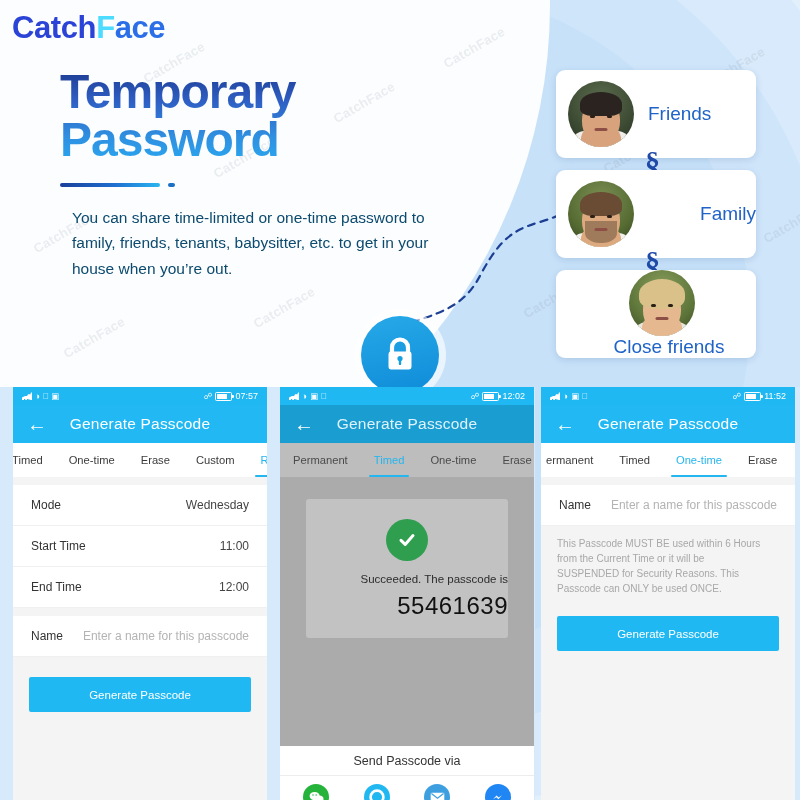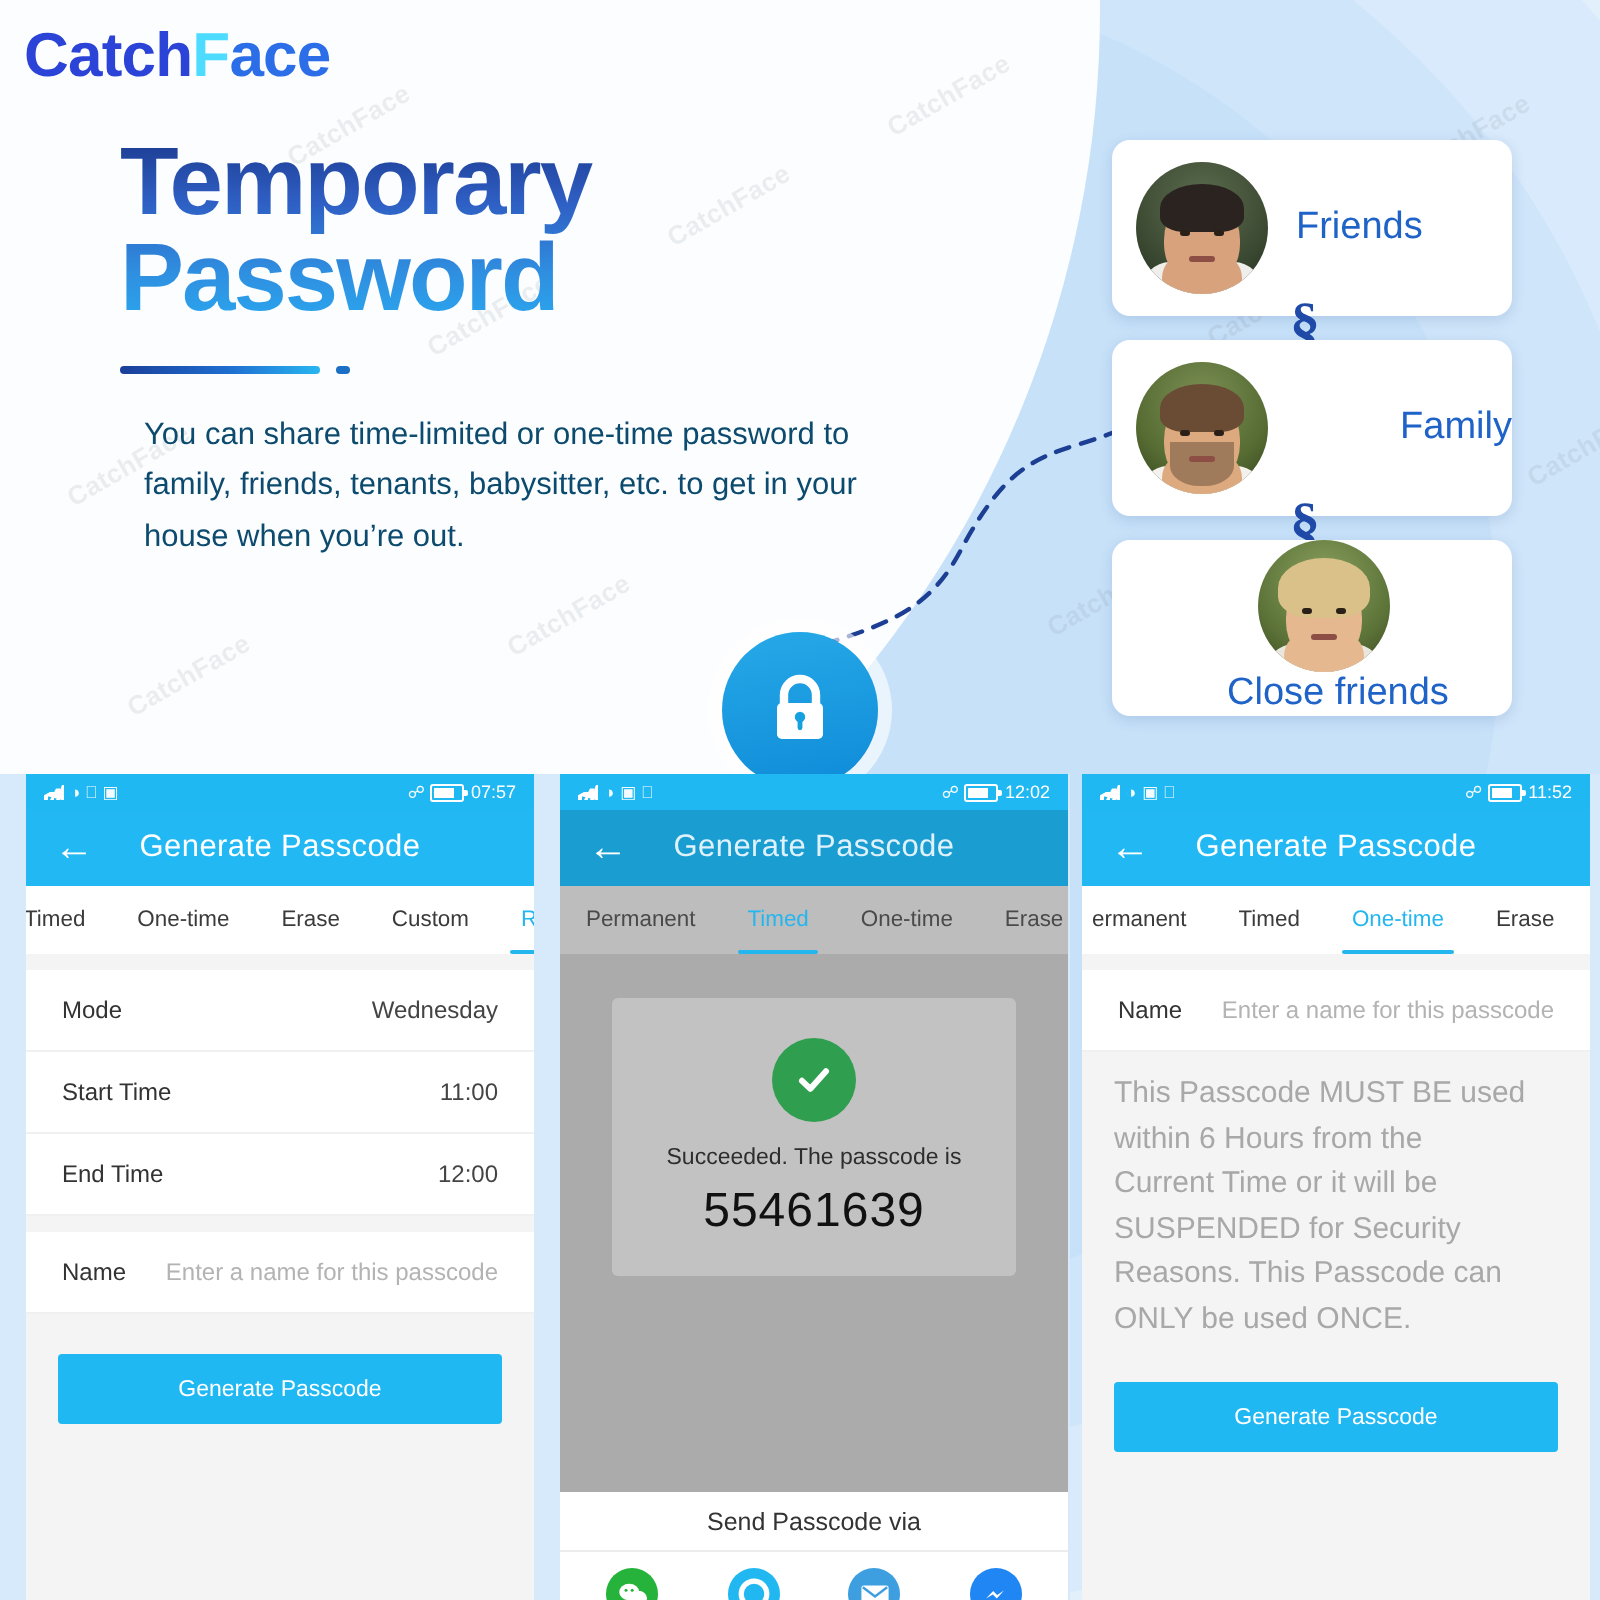--- a/index.html
+++ b/index.html
@@ -110,25 +110,25 @@
   .tab{flex:0 0 auto;padding:0 13px;line-height:34px;white-space:nowrap;position:relative;}
   .tab.active{color:#24b6ef;}
   .tab.active::after{content:"";position:absolute;left:8px;right:8px;bottom:0;height:2px;background:#24b6ef;border-radius:1px;}
 
   .body-area{background:#f4f4f4;height:341px;position:relative;overflow:hidden;}
   .row{background:#fff;height:40px;display:flex;align-items:center;justify-content:space-between;
        padding:0 18px;font-size:12px;color:#333;border-bottom:1px solid #f0f0f0;}
   .row .val{color:#444;}
   .row .ph{color:#b3b3b3;}
   .gap{height:8px;}
-  .note{font-size:15px;color:#a8a8a8;line-height:1.5;padding:10px 30px 0 16px;}
+  .note{font-size:10px;color:#a8a8a8;line-height:1.5;padding:10px 30px 0 16px;}
   .btn-primary{margin:20px 16px 0 16px;height:35px;background:#20b8f2;border-radius:2px;color:#fff;
                display:flex;align-items:center;justify-content:center;font-size:11.5px;}
   .succ-card{position:absolute;left:26px;right:26px;top:22px;background:rgba(250,250,250,.30);border-radius:3px;
-             padding:20px 0 18px;text-align:center;}
+             padding:20px 0 18px;text-align:right;}
   .succ-circle{width:42px;height:42px;border-radius:50%;background:#2f9e4f;margin:0 auto 12px;
                display:flex;align-items:center;justify-content:center;}
   .succ-txt{font-size:11.5px;color:#2d2d2d;}
   .succ-code{font-size:24px;color:#111;letter-spacing:.5px;margin-top:7px;}
   .btn-complete{position:absolute;left:26px;right:26px;top:286px;height:32px;background:#1387b5;border-radius:4px;
                 color:#dfeff7;display:flex;align-items:center;justify-content:center;font-size:12px;}
   .sheet{position:absolute;left:0;right:0;bottom:0;height:72px;background:#fff;}
   .sheet-ttl{text-align:center;font-size:12.5px;color:#333;padding:8px 0 7px;border-bottom:1px solid #ececec;}
   .sheet-apps{display:flex;justify-content:space-around;padding:8px 6px 0;}
   .app{display:flex;flex-direction:column;align-items:center;gap:4px;width:54px;}

